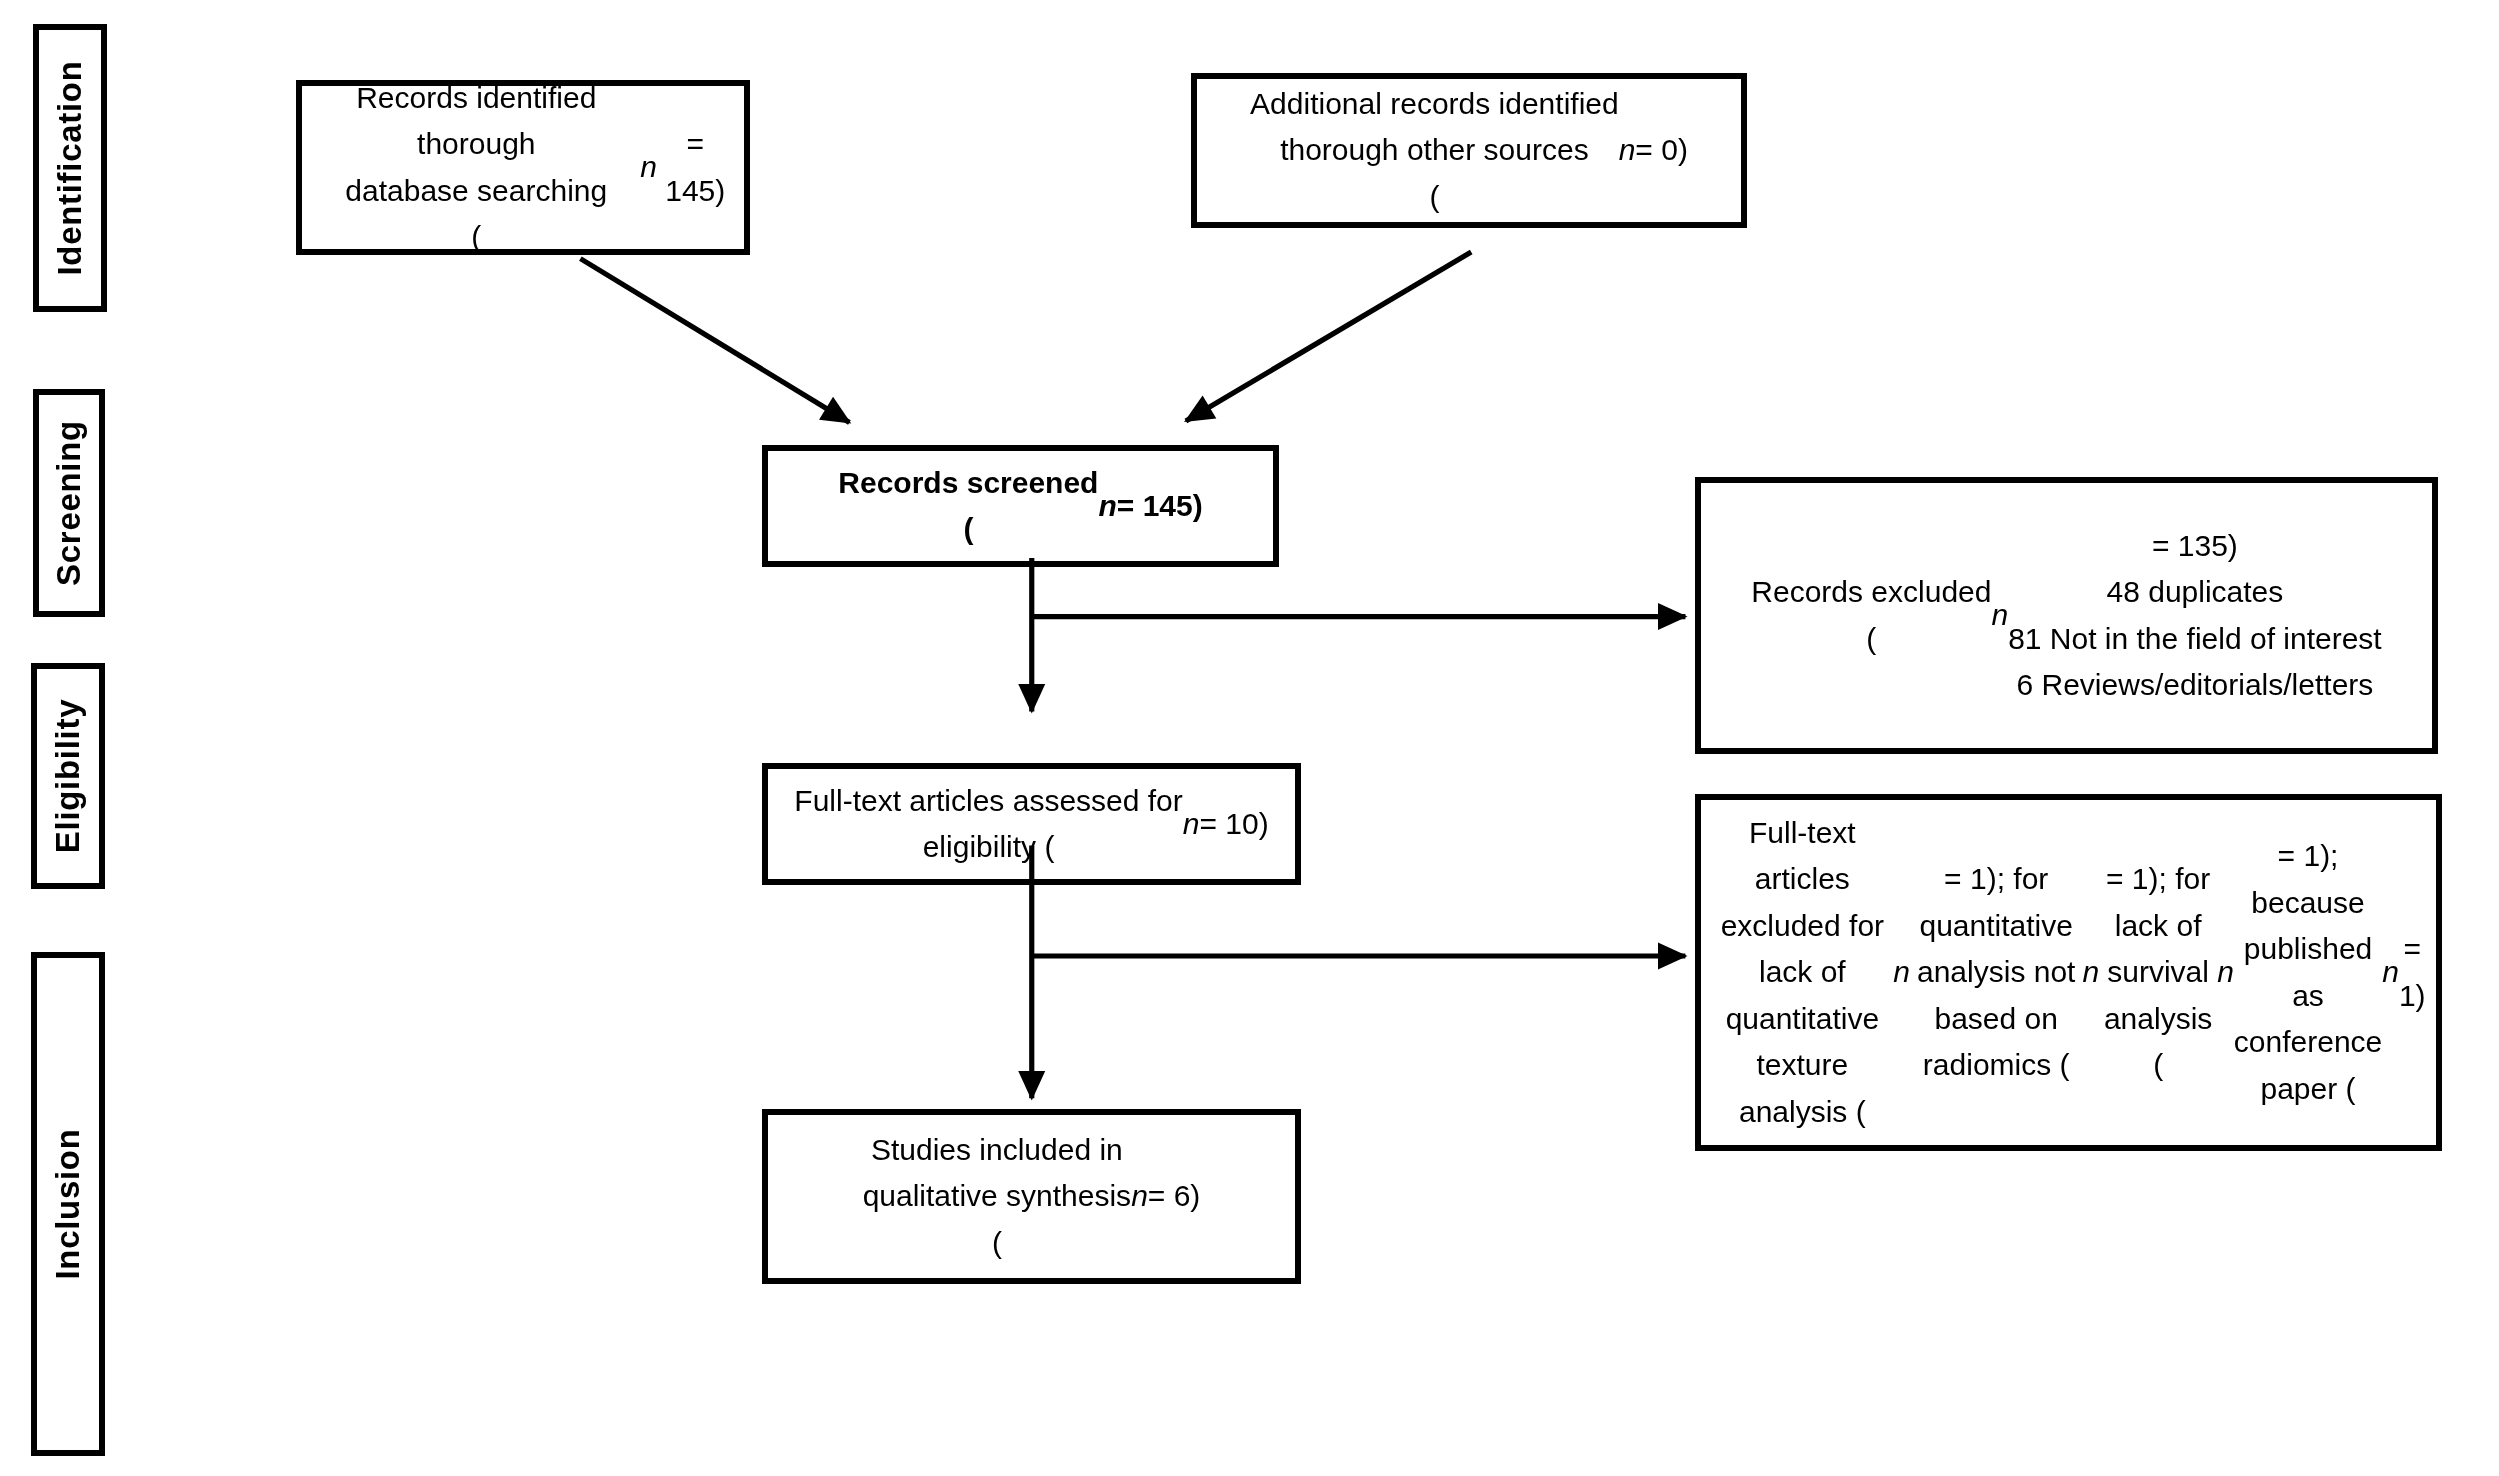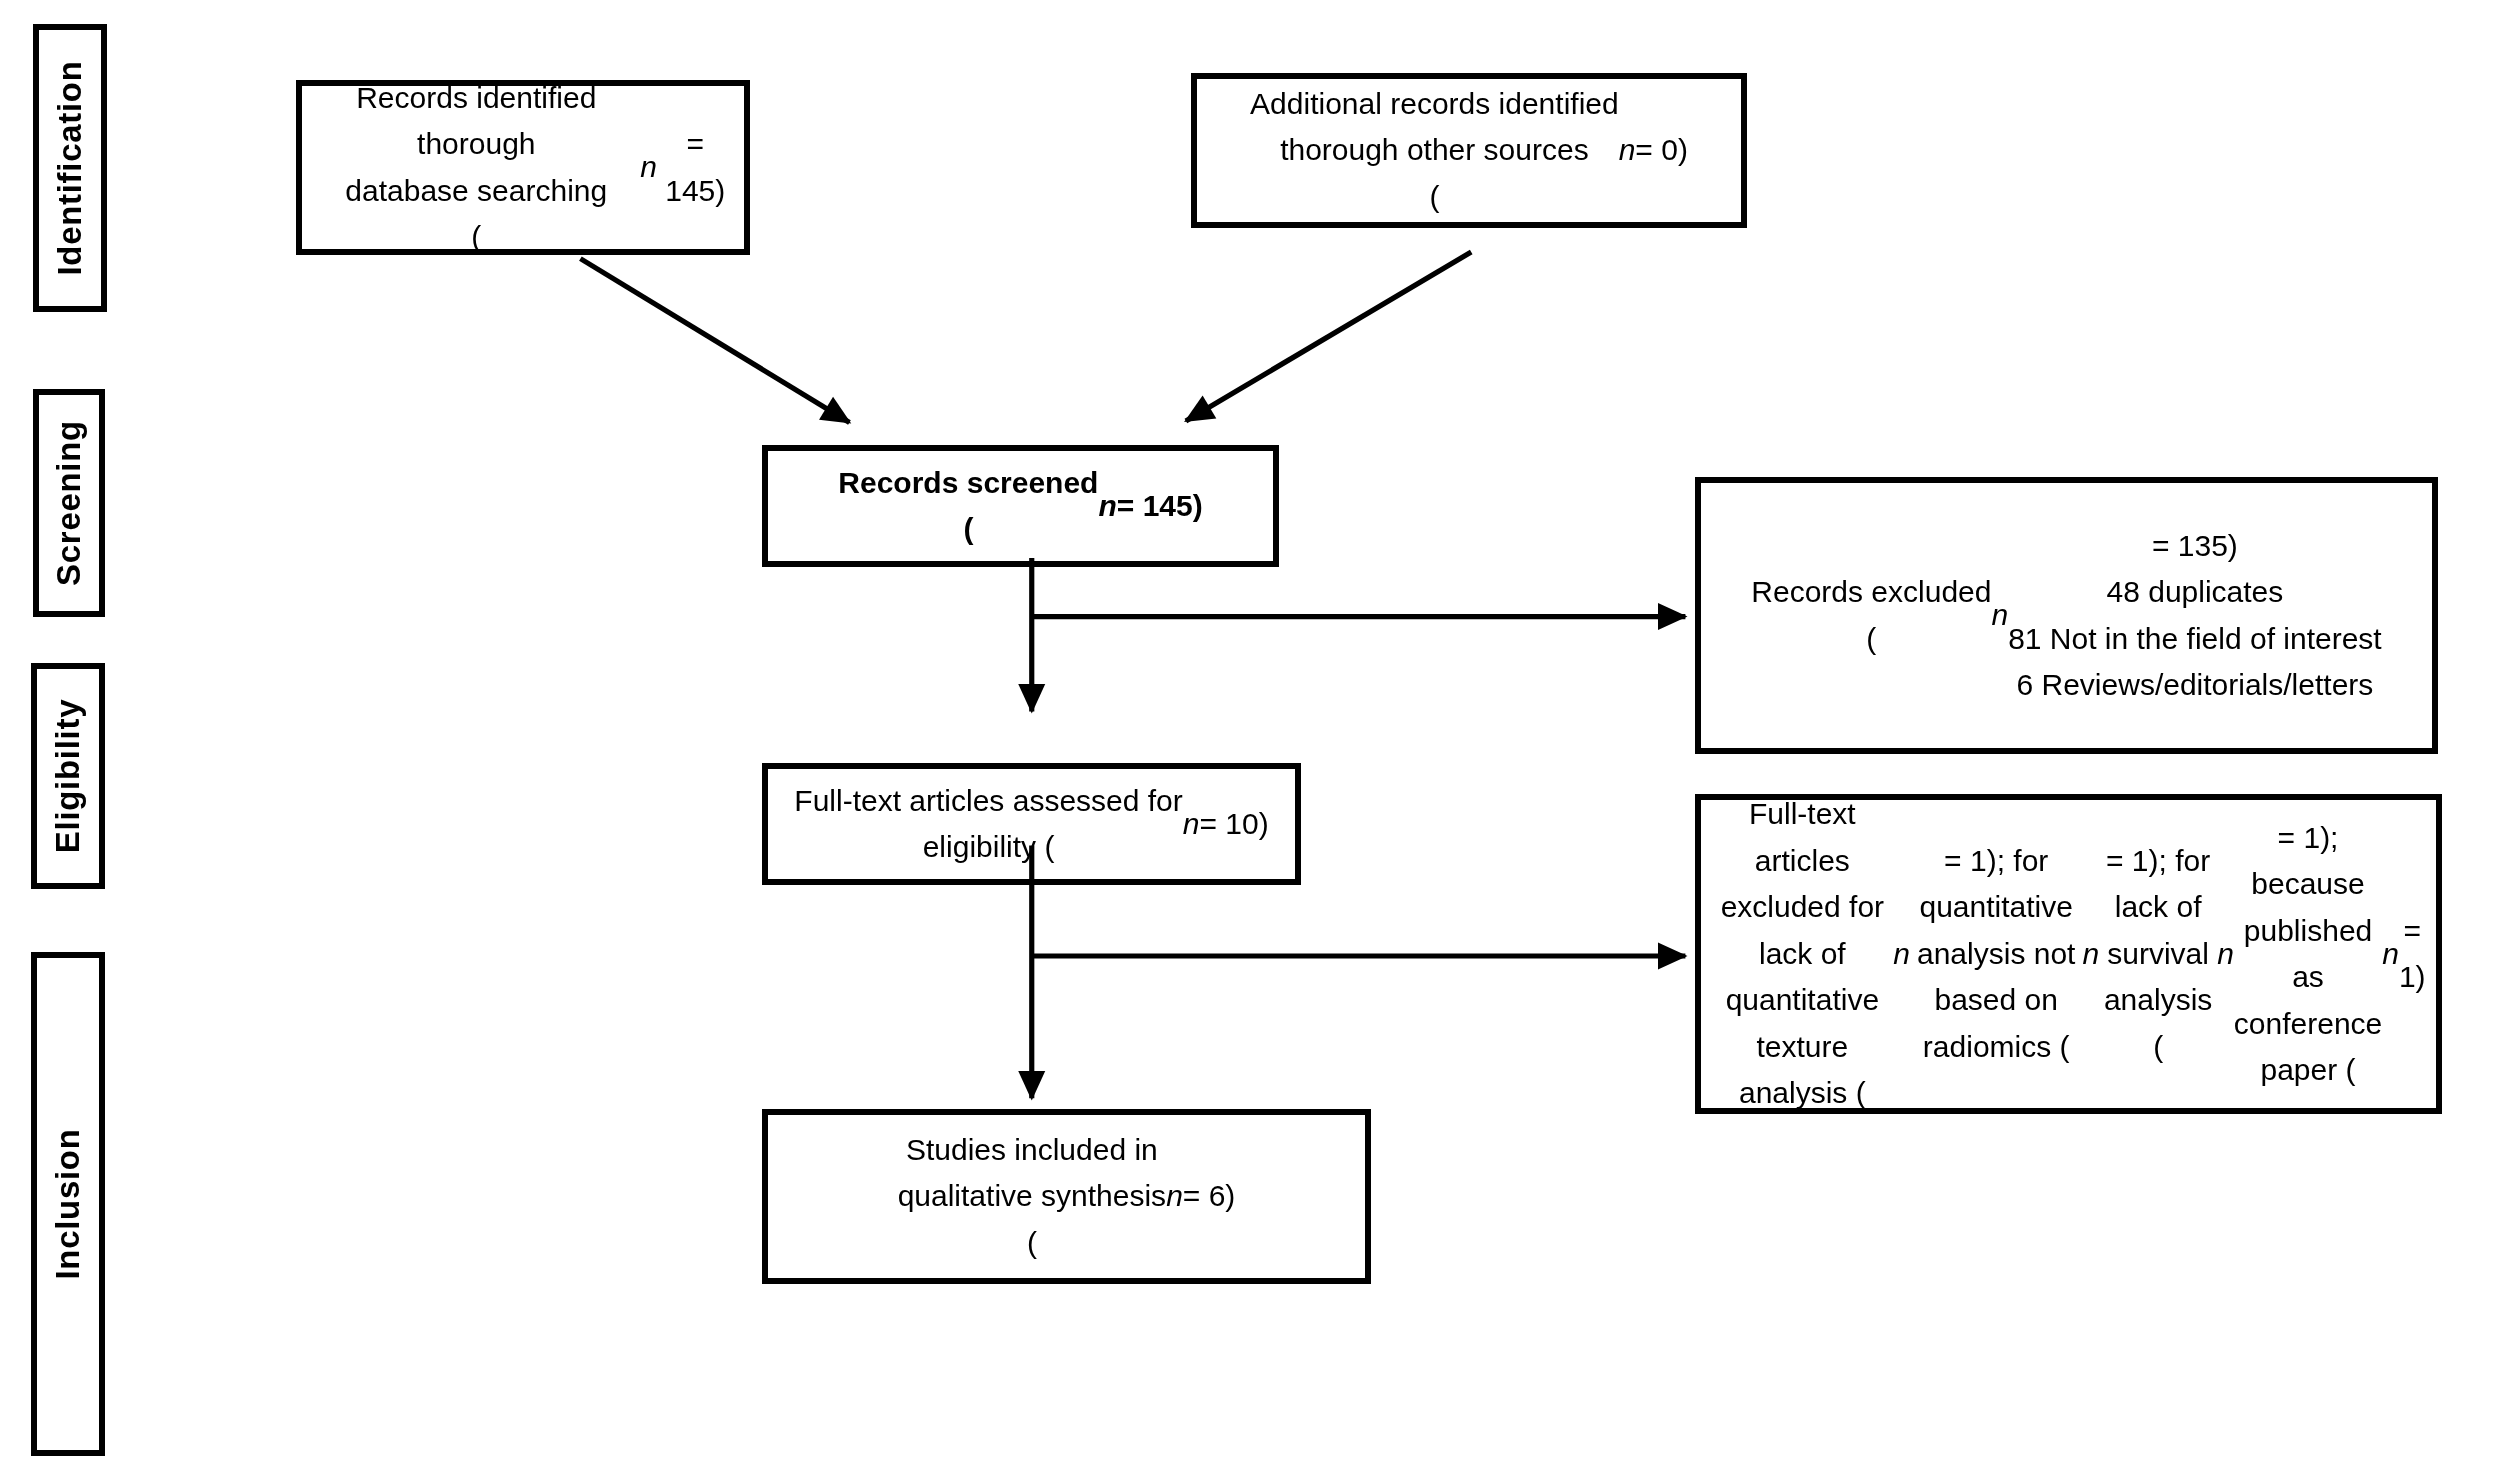--- a/index.html
+++ b/index.html
@@ -95,28 +95,28 @@
 
   <div class="flow-box" style="left:1695px; top:477px; width:743px; height:277px;">Records excluded
 (<i>n</i> = 135)
 48 duplicates
 81 Not in the field of interest
 6 Reviews/editorials/letters</div>
 
   <div class="flow-box" style="left:762px; top:723px; width:539px; height:122px;margin-top:40px;">Full-text articles assessed for
 eligibility (<i>n</i> = 10)</div>
 
-  <div class="flow-box" style="left:1695px; top:794px; width:747px; height:320px;justify-content:space-between;">Full-text articles excluded for lack of
+  <div class="flow-box" style="left:1695px; top:794px; width:747px; height:357px;justify-content:space-between;">Full-text articles excluded for lack of
 quantitative texture analysis (<i>n</i> = 1); for
 quantitative analysis not based on
 radiomics (<i>n</i> = 1); for lack of survival
 analysis (<i>n</i> = 1); because published as
 conference paper (<i>n</i> = 1)</div>
 
-  <div class="flow-box" style="left:762px; top:1109px; width:609px; height:175px;">Studies included in
+  <div class="flow-box" style="left:762px; top:1109px; width:539px; height:175px;">Studies included in
 qualitative synthesis
 (<i>n</i> = 6)</div>
 
   <svg id="arrow-layer" viewBox="0 0 3373 1993">
     <defs>
       <marker id="arrow" viewBox="0 0 8 8" refX="7" refY="4" markerWidth="6.5" markerHeight="6.5" orient="auto" markerUnits="strokeWidth">
         <path d="M0.5,0.8 L7.5,4 L0.5,7.2 Z" fill="#000000"></path>
       </marker>
     </defs>
     <line x1="783" y1="349" x2="1146" y2="570" marker-end="url(#arrow)"></line>

